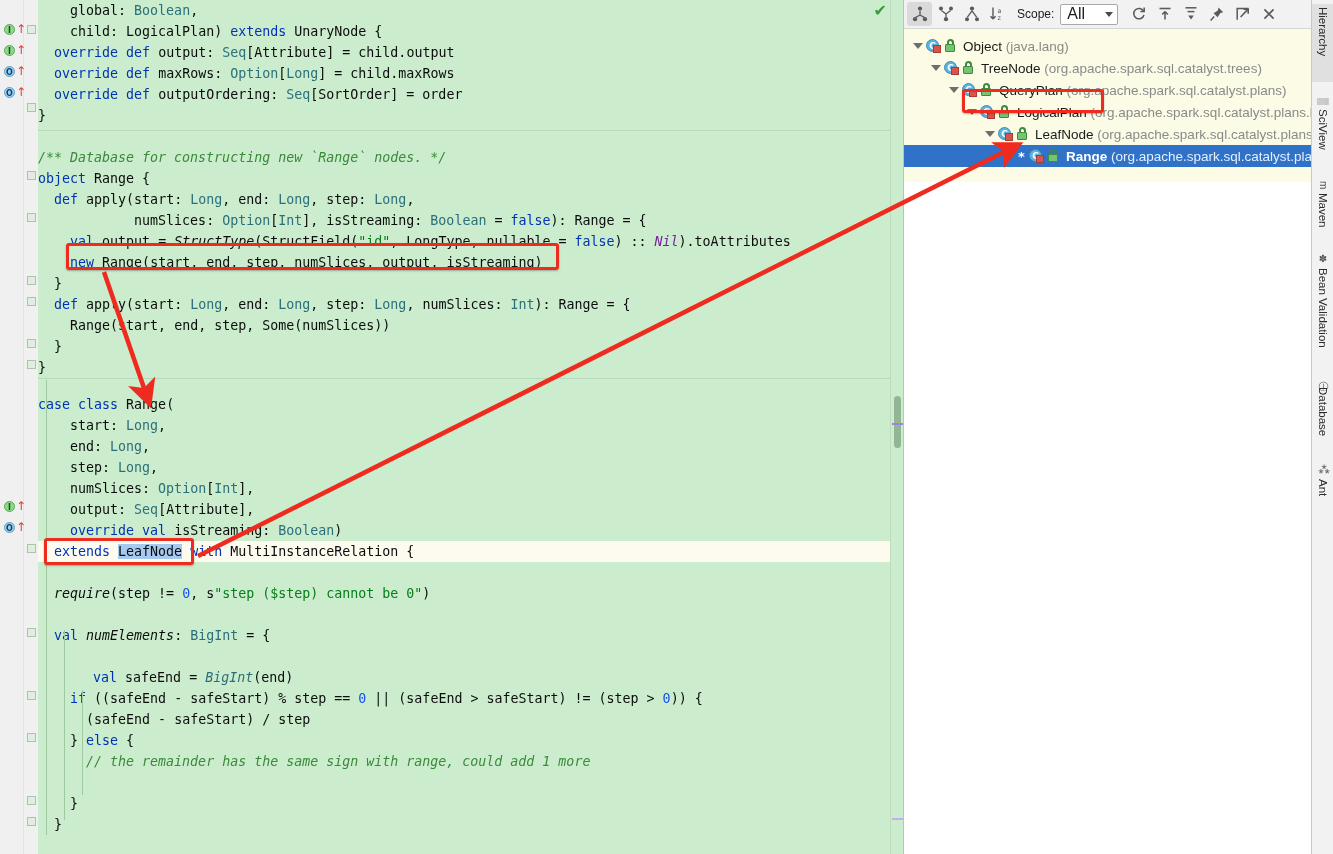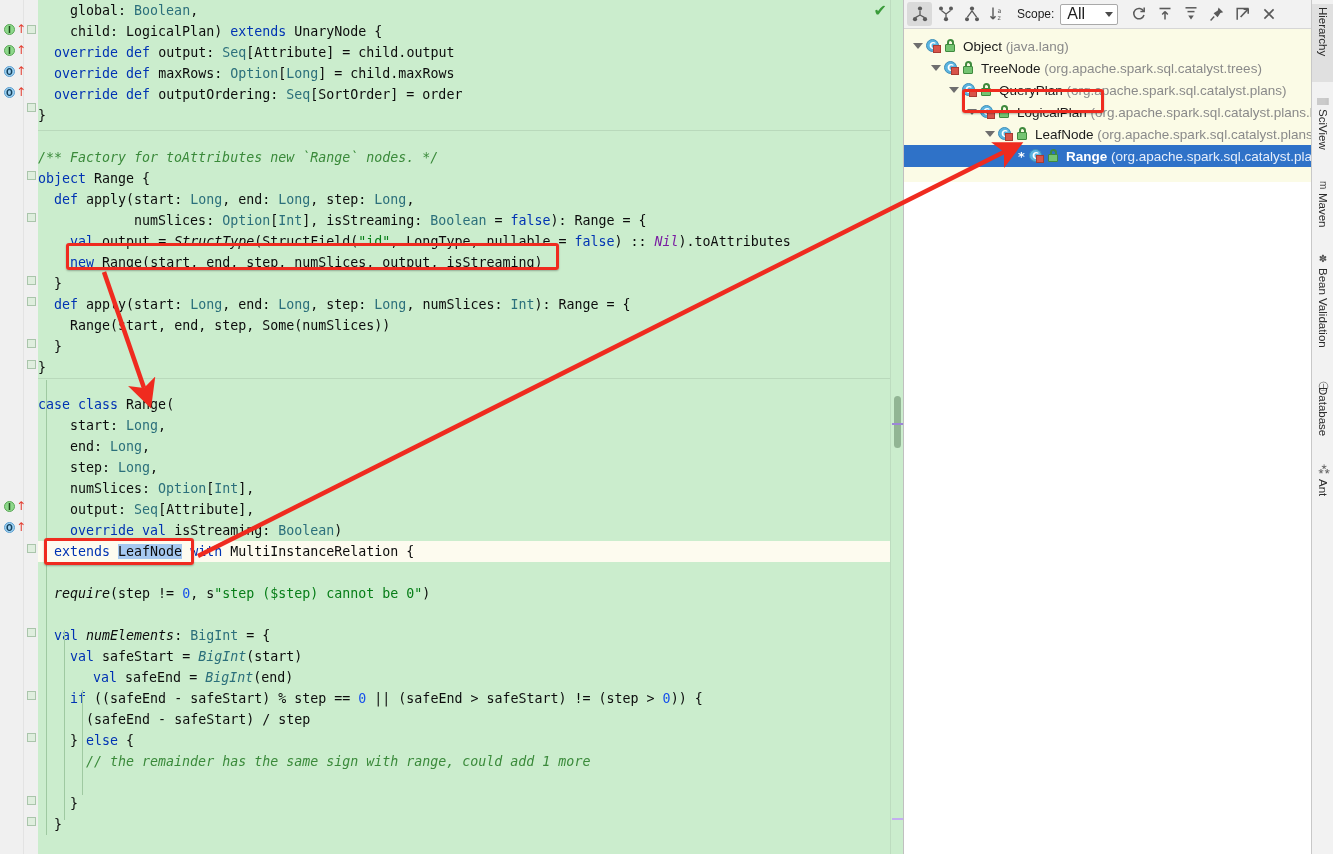--- a/index.html
+++ b/index.html
@@ -348,42 +348,41 @@
     <div class="code-area" id="code-area">
         <div class="lhl" style="top: 541px;"></div>
         <div class="sep" style="top: 130px;"></div>
         <div class="sep" style="top: 378px;"></div>
         <div class="code-line" style="top: 0px;">    <span class="plain">global</span>: <span class="typ">Boolean</span>,</div>
         <div class="code-line" style="top: 21px;">    <span class="plain">child</span>: <span class="plain">LogicalPlan</span>) <span class="kw">extends</span> <span class="plain">UnaryNode</span> {</div>
         <div class="code-line" style="top: 42px;">  <span class="kw">override</span> <span class="kw">def</span> <span class="plain">output</span>: <span class="typ">Seq</span>[<span class="plain">Attribute</span>] = <span class="plain">child</span>.<span class="plain">output</span></div>
         <div class="code-line" style="top: 63px;">  <span class="kw">override</span> <span class="kw">def</span> <span class="plain">maxRows</span>: <span class="typ">Option</span>[<span class="typ">Long</span>] = <span class="plain">child</span>.<span class="plain">maxRows</span></div>
         <div class="code-line" style="top: 84px;">  <span class="kw">override</span> <span class="kw">def</span> <span class="plain">outputOrdering</span>: <span class="typ">Seq</span>[<span class="plain">SortOrder</span>] = <span class="plain">order</span></div>
         <div class="code-line" style="top: 105px;">}</div>
-        <div class="code-line" style="top: 147px;"><span class="doc">/** Factory for toAttributes new `Range` nodes. */</span></div>
+        <div class="code-line" style="top: 147px;"><span class="doc">/** Database for constructing new `Range` nodes. */</span></div>
         <div class="code-line" style="top: 168px;"><span class="kw">object</span> <span class="plain">Range</span> {</div>
         <div class="code-line" style="top: 189px;">  <span class="kw">def</span> <span class="plain">apply</span>(<span class="plain">start</span>: <span class="typ">Long</span>, <span class="plain">end</span>: <span class="typ">Long</span>, <span class="plain">step</span>: <span class="typ">Long</span>,</div>
         <div class="code-line" style="top: 210px;">            <span class="plain">numSlices</span>: <span class="typ">Option</span>[<span class="typ">Int</span>], <span class="plain">isStreaming</span>: <span class="typ">Boolean</span> = <span class="kw">false</span>): <span class="plain">Range</span> = {</div>
         <div class="code-line" style="top: 231px;">    <span class="kw">val</span> <span class="plain">output</span> = <span class="ital">StructType</span>(<span class="plain">StructField</span>(<span class="str">"id"</span>, <span class="plain">LongType</span>, <span class="plain">nullable</span> = <span class="kw">false</span>) :: <span class="fld">Nil</span>).<span class="plain">toAttributes</span></div>
         <div class="code-line" style="top: 252px;">    <span class="kw">new</span> <span class="plain">Range</span>(<span class="plain">start</span>, <span class="plain">end</span>, <span class="plain">step</span>, <span class="plain">numSlices</span>, <span class="plain">output</span>, <span class="plain">isStreaming</span>)</div>
         <div class="code-line" style="top: 273px;">  }</div>
         <div class="code-line" style="top: 294px;">  <span class="kw">def</span> <span class="plain">apply</span>(<span class="plain">start</span>: <span class="typ">Long</span>, <span class="plain">end</span>: <span class="typ">Long</span>, <span class="plain">step</span>: <span class="typ">Long</span>, <span class="plain">numSlices</span>: <span class="typ">Int</span>): <span class="plain">Range</span> = {</div>
         <div class="code-line" style="top: 315px;">    <span class="plain">Range</span>(<span class="plain">start</span>, <span class="plain">end</span>, <span class="plain">step</span>, <span class="plain">Some</span>(<span class="plain">numSlices</span>))</div>
         <div class="code-line" style="top: 336px;">  }</div>
         <div class="code-line" style="top: 357px;">}</div>
         <div class="code-line" style="top: 394px;"><span class="kw">case</span> <span class="kw">class</span> <span class="plain">Range</span>(</div>
         <div class="code-line" style="top: 415px;">    <span class="plain">start</span>: <span class="typ">Long</span>,</div>
         <div class="code-line" style="top: 436px;">    <span class="plain">end</span>: <span class="typ">Long</span>,</div>
         <div class="code-line" style="top: 457px;">    <span class="plain">step</span>: <span class="typ">Long</span>,</div>
         <div class="code-line" style="top: 478px;">    <span class="plain">numSlices</span>: <span class="typ">Option</span>[<span class="typ">Int</span>],</div>
         <div class="code-line" style="top: 499px;">    <span class="plain">output</span>: <span class="typ">Seq</span>[<span class="plain">Attribute</span>],</div>
         <div class="code-line" style="top: 520px;">    <span class="kw">override</span> <span class="kw">val</span> <span class="plain">isStreaming</span>: <span class="typ">Boolean</span>)</div>
         <div class="code-line" style="top: 541px;">  <span class="kw">extends</span> <span class="plain selword">LeafNode</span> <span class="kw">with</span> <span class="plain">MultiInstanceRelation</span> {</div>
         <div class="code-line" style="top: 583px;">  <span class="plain ital">require</span>(<span class="plain">step</span> != <span class="num">0</span>, <span class="plain">s</span><span class="str">"step ($step) cannot be 0"</span>)</div>
         <div class="code-line" style="top: 625px;">  <span class="kw">val</span> <span class="plain ital">numElements</span>: <span class="typ">BigInt</span> = {</div>
-        <div class="code-line" style="top: 646px;">    <span class="kw">val</span> <span class="plain">safeStart</span> = <span class="typ ital">BigInt</span>(<span class="plain">start</span>)</div>
         <div class="code-line" style="top: 667px; margin-left: 23px;">    <span class="kw">val</span> <span class="plain">safeEnd</span> = <span class="typ ital">BigInt</span>(<span class="plain">end</span>)</div>
         <div class="code-line" style="top: 688px;">    <span class="kw">if</span> ((<span class="plain">safeEnd</span> - <span class="plain">safeStart</span>) % <span class="plain">step</span> == <span class="num">0</span> || (<span class="plain">safeEnd</span> &gt; <span class="plain">safeStart</span>) != (<span class="plain">step</span> &gt; <span class="num">0</span>)) {</div>
         <div class="code-line" style="top: 709px;">      (<span class="plain">safeEnd</span> - <span class="plain">safeStart</span>) / <span class="plain">step</span></div>
         <div class="code-line" style="top: 730px;">    } <span class="kw">else</span> {</div>
         <div class="code-line" style="top: 751px;">      <span class="cmt">// the remainder has the same sign with range, could add 1 more</span></div>
         <div class="code-line" style="top: 793px;">    }</div>
         <div class="code-line" style="top: 814px;">  }</div>
         <div class="iguide" style="left: 8px; top: 380px; height: 190px;"></div>
         <div class="iguide" style="left: 8px; top: 570px; height: 265px;"></div>
         <div class="iguide" style="left: 26px; top: 630px; height: 190px;"></div>

